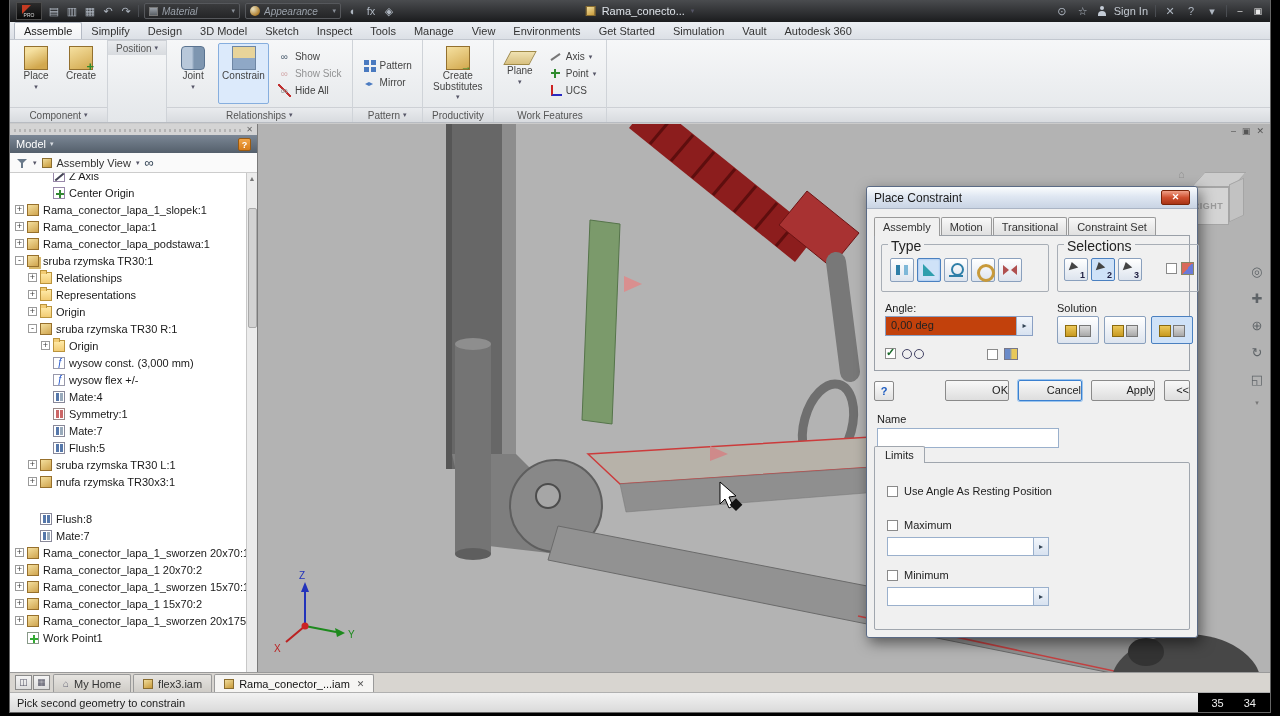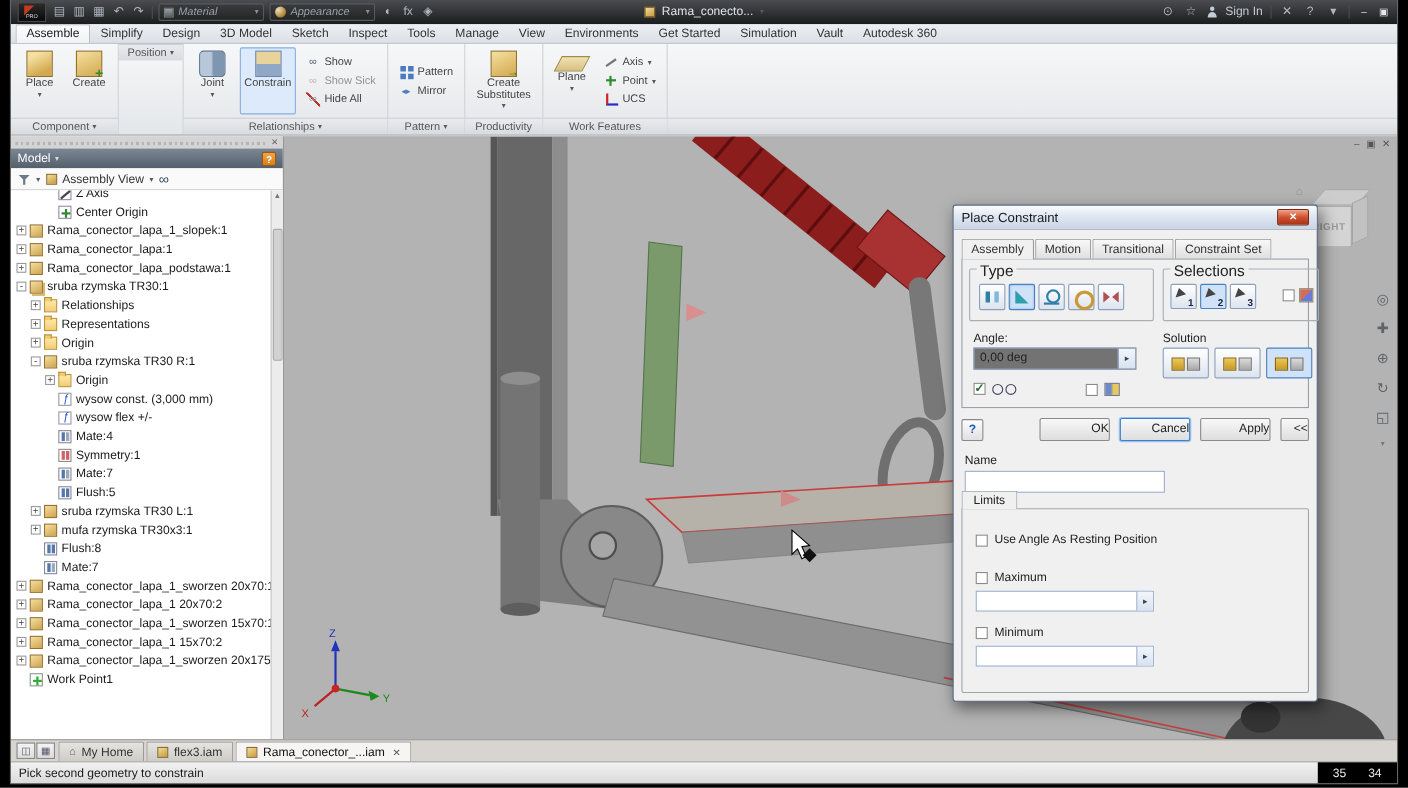--- a/index.html
+++ b/index.html
@@ -150,21 +150,21 @@
   .ty-symmetry::before{content:"";position:absolute;left:0;top:2px;border-top:5px solid transparent;border-bottom:5px solid transparent;border-left:6px solid #b05050}
   .ty-symmetry::after{content:"";position:absolute;right:0;top:2px;border-top:5px solid transparent;border-bottom:5px solid transparent;border-right:6px solid #b05050}
   #sel-buttons{position:absolute;left:6px;top:13px;display:flex;gap:3px}
   .selbtn{position:relative;width:24px;height:23px;border:1px solid #8aa0bd;background:linear-gradient(#fff,#dde4ee);border-radius:2px}
   .selbtn.sel{background:#cfe2f8;border-color:#4a80c0}
   .sel-cur{position:absolute;left:5px;top:4px;width:0;height:0;border-left:8px solid #444;border-top:3px solid transparent;border-bottom:6px solid transparent;transform:rotate(20deg)}
   .sel-num{position:absolute;right:2px;bottom:0;font-size:9px;font-weight:bold;color:#224}
   .sel-extra{position:absolute;right:4px;top:17px;display:flex;gap:4px;align-items:center}
   .mini-red-icon{width:13px;height:13px;background:linear-gradient(135deg,#d86a5a 50%,#6a7ad8 50%);border:1px solid #886}
   .dlg-lbl{position:absolute;font-size:11px}
-  .angle-combo{position:absolute;left:10px;top:80px;width:148px;height:20px;display:flex;border:1px solid #8aa0c4;background:#737373}
+  .angle-combo{position:absolute;left:10px;top:80px;width:148px;height:20px;display:flex;border:1px solid #8aa0c4;background:#c2410c}
   .angle-combo .val{flex:1;padding:2px 5px;font-size:11px}
   .angle-combo .drop{width:16px;background:linear-gradient(#f2f6fb,#d8e2f0);border-left:1px solid #9ab0cc;text-align:center;font-size:8px;line-height:18px;color:#345}
   #sol-buttons{position:absolute;left:182px;top:80px;display:flex;gap:5px}
   .solbtn{width:42px;height:28px;border:1px solid #8aa0bd;background:linear-gradient(#fff,#dde4ee);border-radius:2px;display:flex;align-items:center;justify-content:center}
   .solbtn.sel{background:#cfe2f8;border-color:#4a80c0}
   .soli{position:relative;width:26px;height:16px}
   .soli::before{content:"";position:absolute;left:0;top:3px;width:10px;height:10px;background:linear-gradient(#ecc85a,#c89a20);border:1px solid #8a6a10}
   .soli::after{content:"";position:absolute;right:0;top:3px;width:10px;height:10px;background:linear-gradient(#dcdcdc,#a8a8a8);border:1px solid #777}
   .opts{position:absolute;left:10px;top:112px;display:flex;align-items:center;gap:6px}
   .opts2{left:112px}
@@ -505,21 +505,21 @@
           <div class="trow" style="padding-left: 18px;">
             <span class="texp">+</span>
             <span class="ticon ti-part"></span>
             <span class="tlabel">sruba rzymska TR30 L:1</span>
           </div>
           <div class="trow" style="padding-left: 18px;">
             <span class="texp">+</span>
             <span class="ticon ti-part"></span>
             <span class="tlabel">mufa rzymska TR30x3:1</span>
           </div>
-          <div class="trow" style="padding-left: 18px;">
+          <div class="trow" style="padding-left: 18px; margin-top: 20px;">
             <span class="texp none">+</span>
             <span class="ticon ti-flush"></span>
             <span class="tlabel">Flush:8</span>
           </div>
           <div class="trow" style="padding-left: 18px;">
             <span class="texp none">+</span>
             <span class="ticon ti-mate"></span>
             <span class="tlabel">Mate:7</span>
           </div>
           <div class="trow" style="padding-left: 5px;">

